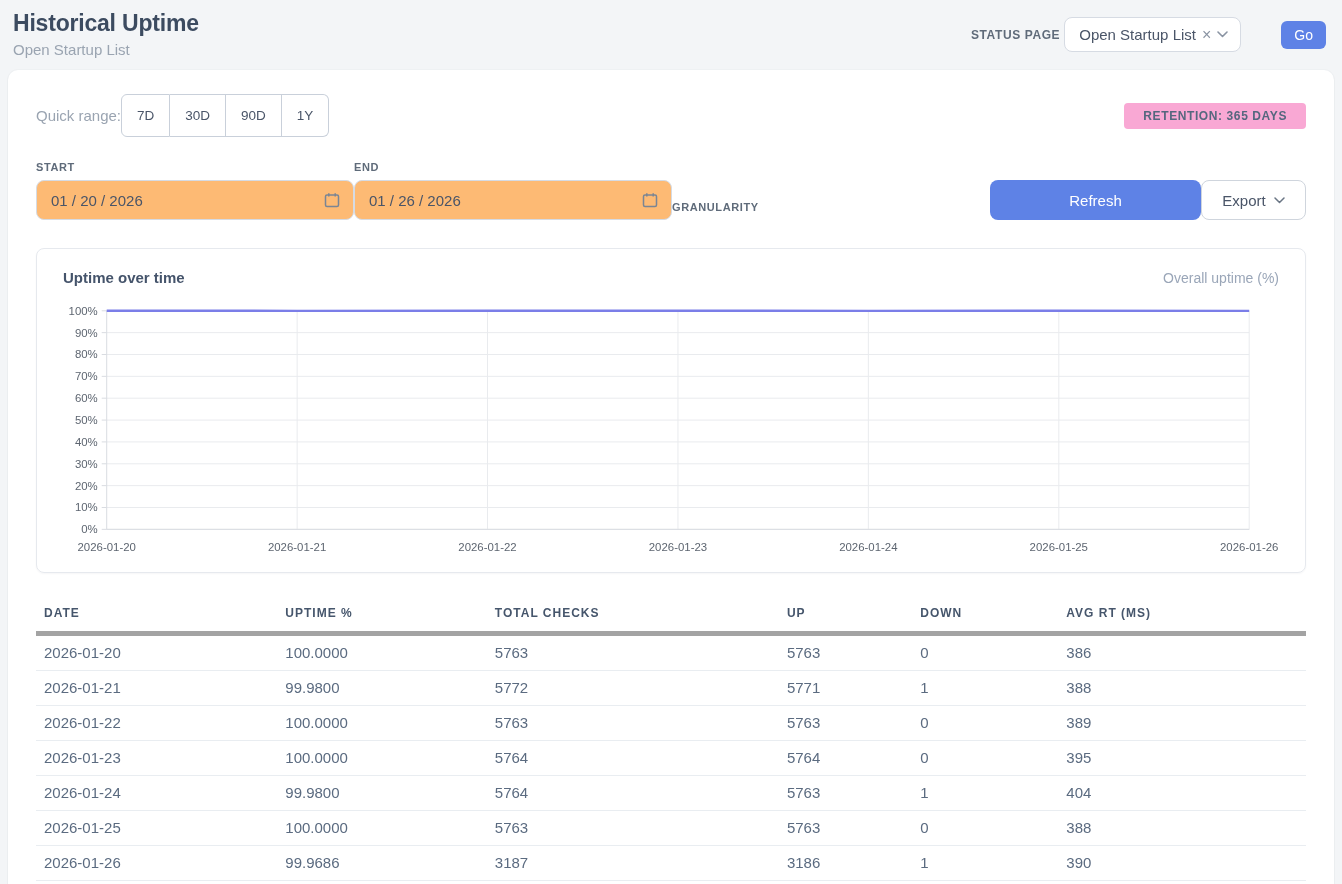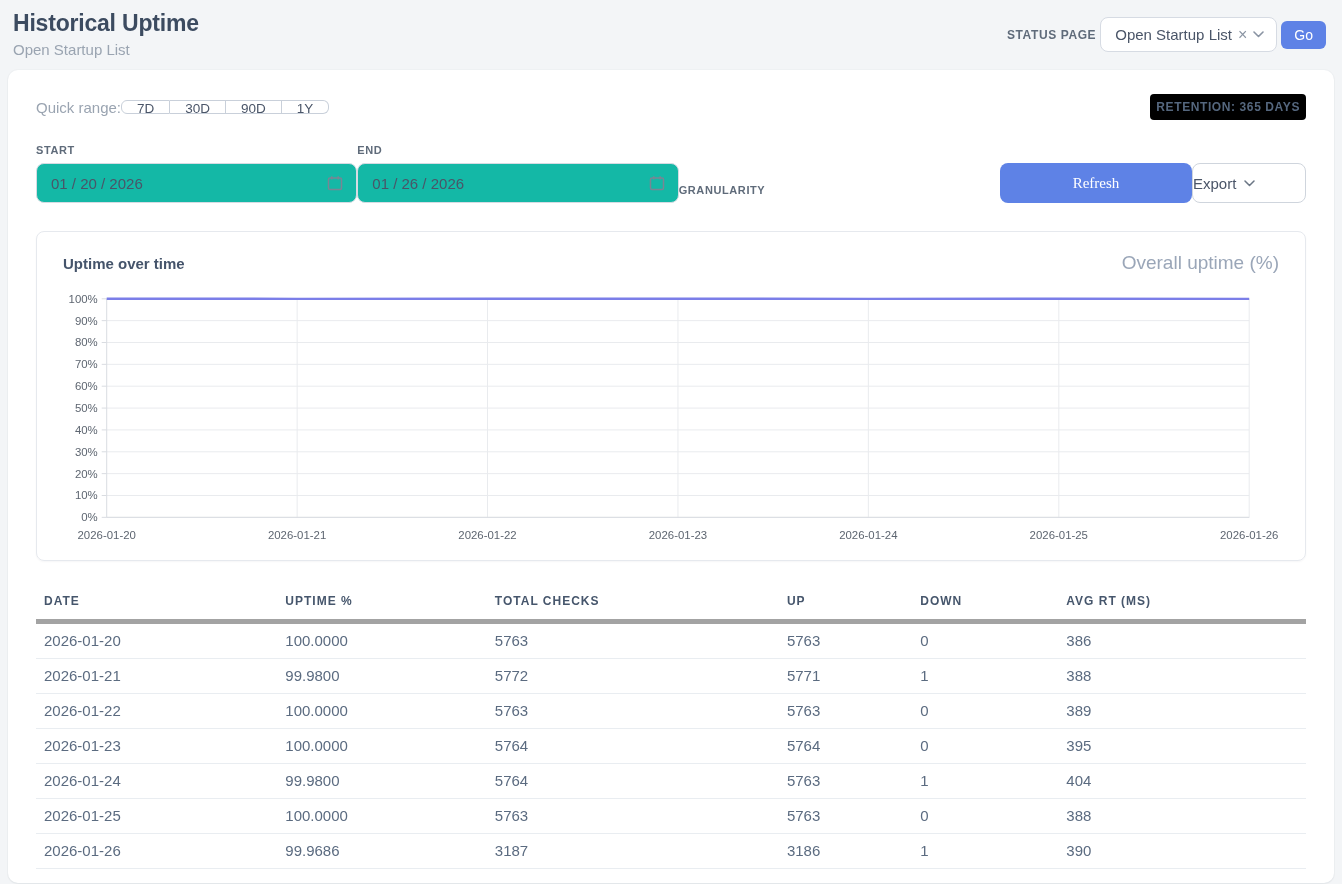--- a/index.html
+++ b/index.html
@@ -21,75 +21,76 @@
   .status-select {
     display: flex; align-items: center; gap: 6px;
     background: #fff; border: 1px solid #d6dbe3; border-radius: 8px;
     height: 35px; padding: 0 12px 0 14px; font-size: 15px; color: #4a5568; cursor: pointer;
   }
   .status-select .clear-x { color: #8a94a3; font-size: 16px; line-height: 1; }
   .btn-go {
     background: #5e82e6; color: #fff; border: none; border-radius: 6px;
     height: 28px; padding: 0 13px; font-size: 14px; cursor: pointer;
     font-family: inherit;
+    margin-left: 36px;
   }
   
   .panel {
     background: #fff; border-radius: 10px; margin: 0 8px 12px;
     box-shadow: 0 1px 2px rgba(20,30,50,.06), 0 0 0 1px rgba(20,30,50,.02);
     padding: 24px 28px 14px;
   }
   .row-quick {
     display: flex; align-items: center; justify-content: space-between; margin-bottom: 24px;
   }
   .quick-left { display: flex; align-items: center; gap: 0; }
   .quick-label { font-size: 15px; color: #9aa4b1; }
   .seg-group { display: flex; }
   .seg-btn {
     background: #fff; border: 1px solid #c9d0da; border-left: none;
-    height: 14px; padding: 0 15px; font-size: 13.5px; color: #4a5568;
+    height: 43px; padding: 0 15px; font-size: 13.5px; color: #4a5568;
     cursor: pointer; font-family: inherit;
   }
   .seg-btn:first-child { border-left: 1px solid #c9d0da; border-radius: 6px 0 0 6px; }
   .seg-btn:last-child { border-radius: 0 6px 6px 0; }
   .retention-badge {
-    background: #000000; color: #55677e; font-size: 12px; font-weight: 700;
-    letter-spacing: 0.6px; border-radius: 4px; padding: 6px 6px;
+    background: #f9a8d4; color: #55677e; font-size: 12px; font-weight: 700;
+    letter-spacing: 0.6px; border-radius: 4px; padding: 6px 19px;
   }
   
   .row-controls { display: flex; gap: 0; align-items: flex-end; margin-bottom: 28px; }
   .field { flex: 1 1 0; }
   .field-label {
     display: block; font-size: 11px; font-weight: 600; color: #5f6b7a;
     letter-spacing: 0.6px; margin-bottom: 7px;
   }
   .input-box {
     display: flex; align-items: center; justify-content: space-between;
     border: 1px solid #d6dbe3; border-radius: 8px; height: 40px;
-    padding: 0 13px 0 14px; font-size: 15px; color: #4a5568; background: #14b8a6; cursor: text;
+    padding: 0 13px 0 14px; font-size: 15px; color: #4a5568; background: #fdba74; cursor: text;
   }
   .select-box { cursor: pointer; }
   .btn-refresh {
     background: #5e82e6; color: #fff; border: none; border-radius: 8px;
-    height: 40px; width: 192px; font-size: 15px; cursor: pointer; font-family: Liberation Serif, serif;
+    height: 40px; width: 211px; font-size: 15px; cursor: pointer; font-family: Liberation Sans, sans-serif;
   }
   .btn-export {
     background: #fff; border: 1px solid #cfd5dd; border-radius: 8px;
-    height: 40px; width: 114px; display: flex; align-items: center; 
+    height: 40px; width: 105px; display: flex; align-items: center; justify-content: center;
     gap: 8px; font-size: 15px; color: #4a5568; cursor: pointer; font-family: inherit; margin-top: 11px;
   }
   
   .chart-card {
     border: 1px solid #e6e9ee; border-radius: 8px;
     box-shadow: 0 1px 2px rgba(20,30,50,.04);
     padding: 20px 24px 12px; margin-bottom: 24px;
   }
   .chart-head { display: flex; justify-content: space-between; align-items: center; margin-bottom: 14px; padding: 0 2px; }
   .chart-title { font-size: 15px; font-weight: 700; color: #45546b; }
-  .chart-legend { font-size: 19px; color: #9aa6b8; }
+  .chart-legend { font-size: 14px; color: #9aa6b8; }
   .chart-svg { display: block; width: 100%; }
   .chart-svg text { font-family: "Liberation Sans", sans-serif; }
   
   table.uptime { width: 100%; border-collapse: collapse; margin-top: 2px; }
   table.uptime th {
     text-align: left; font-size: 12px; font-weight: 700; color: #46566c;
     letter-spacing: 1px; padding: 9px 8px 11px; border-bottom: 5px solid #a3a3a3;
   }
   table.uptime td {
     font-size: 15px; color: #5b6b80; padding: 8px 8px 9px;

